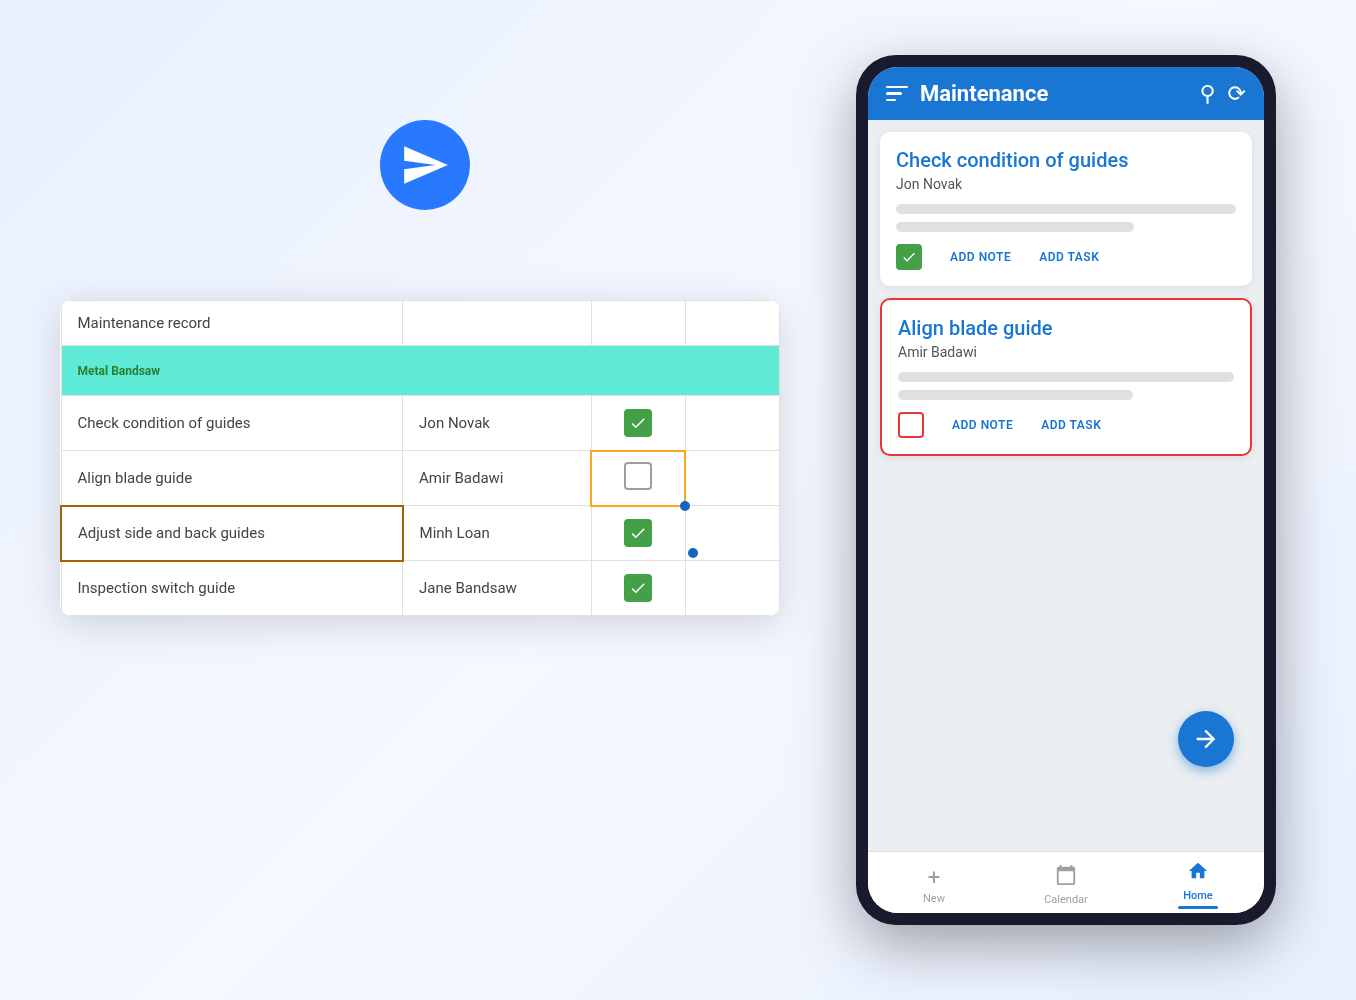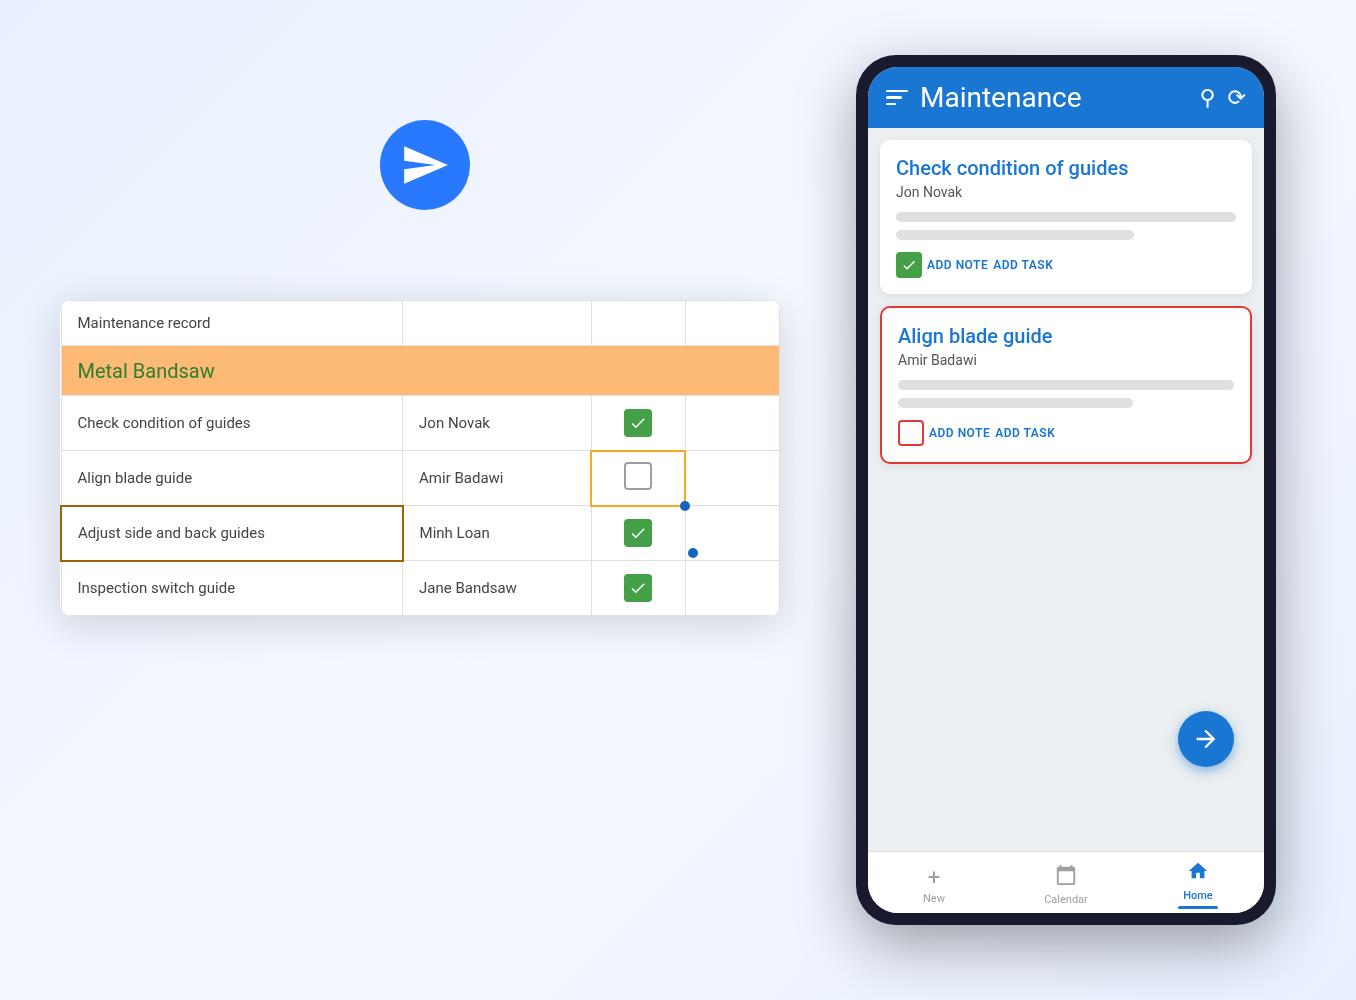--- a/index.html
+++ b/index.html
@@ -88,24 +88,24 @@
     }
 
     
     .row-header td {
       background: #fff;
       height: 45px;
     }
 
     
     .row-section td {
-      background: #fdba74;
+      background: #5eead4;
       color: #2e7d32;
-      font-weight: 400;
-      font-size: 20px;
+      font-weight: 700;
+      font-size: 12px;
       padding: 8px 16px;
       height: 50px;
     }
 
     
     .row-selected td.col-task {
       border: 2px solid #1565c0;
       outline: none;
     }
 
@@ -191,22 +191,22 @@
       padding: 14px 18px;
       display: flex;
       align-items: center;
       gap: 12px;
       flex-shrink: 0;
     }
 
     .app-bar-title {
       flex: 1;
       color: white;
-      font-size: 28px;
-      font-weight: 400;
+      font-size: 22px;
+      font-weight: 700;
     }
 
     .app-bar-icon {
       color: white;
       font-size: 22px;
       cursor: pointer;
     }
 
     .hamburger-icon {
       display: flex;
@@ -266,21 +266,21 @@
       border-radius: 5px;
       margin-bottom: 8px;
     }
     .card-line.short {
       width: 70%;
     }
 
     .card-actions {
       display: flex;
       align-items: center;
-      gap: 5px;
+      gap: 28px;
       margin-top: 12px;
     }
 
     .card-checkbox-green {
       width: 26px;
       height: 26px;
       background: #43a047;
       border-radius: 4px;
       display: flex;
       align-items: center;

